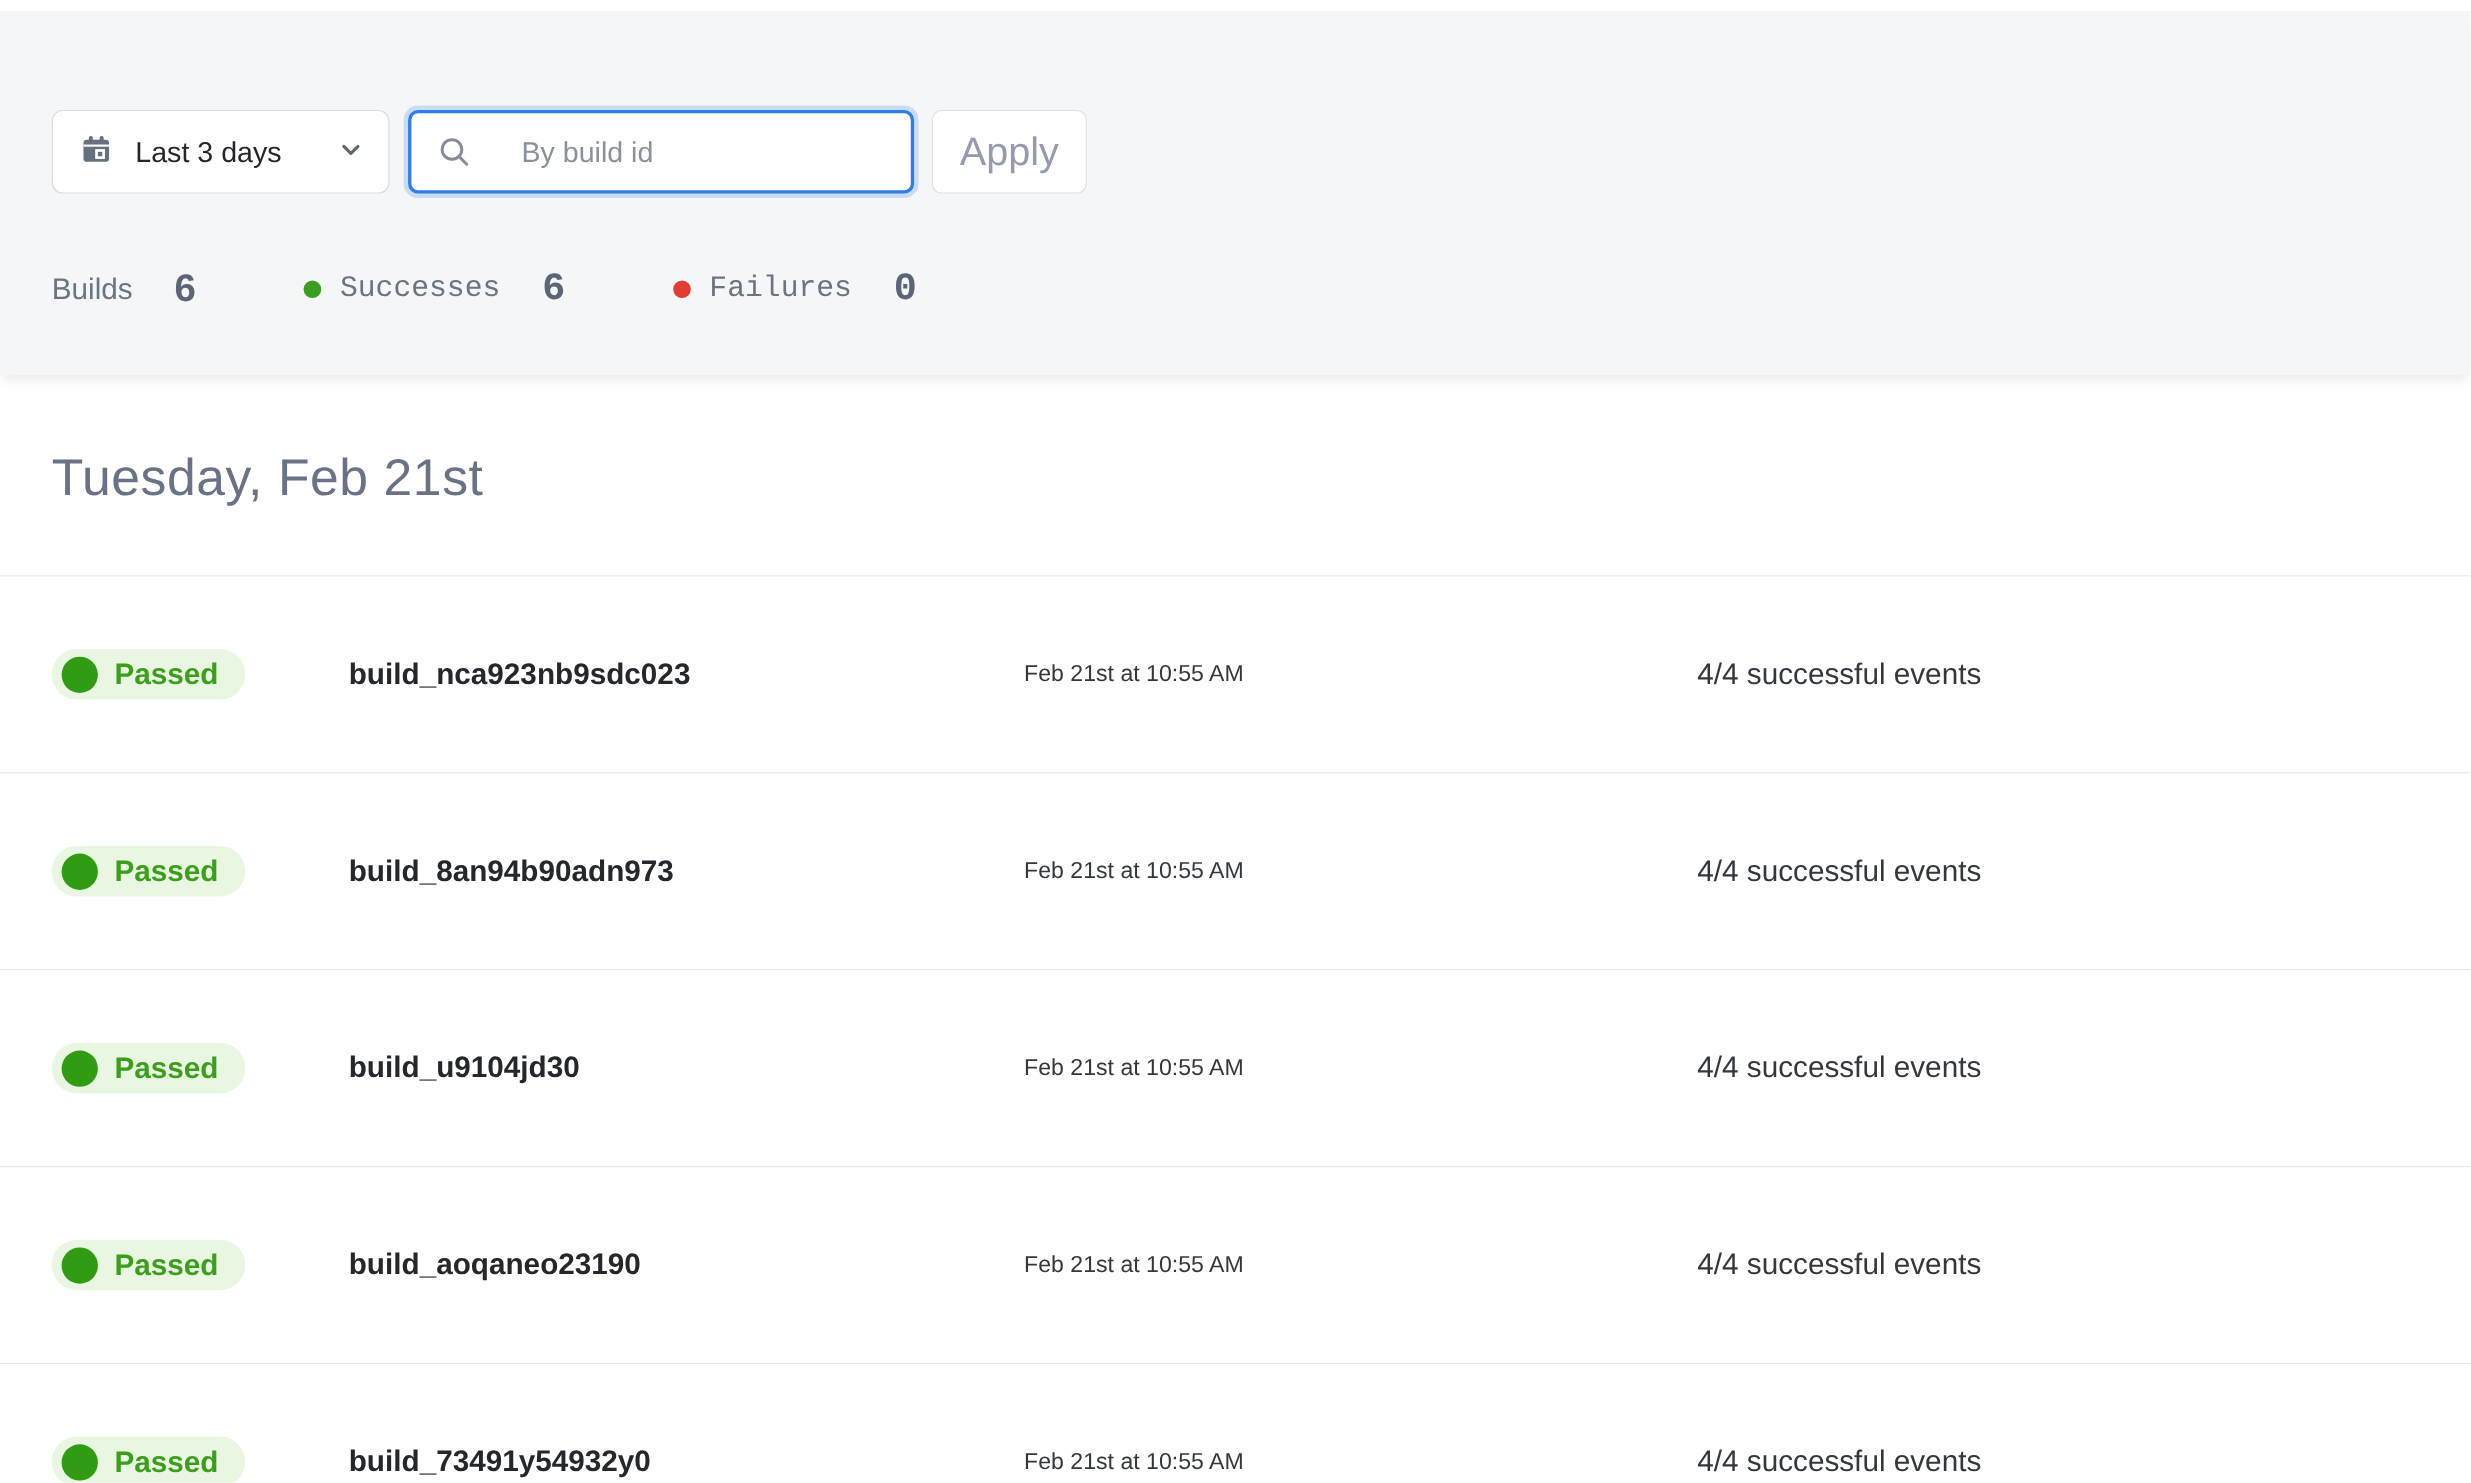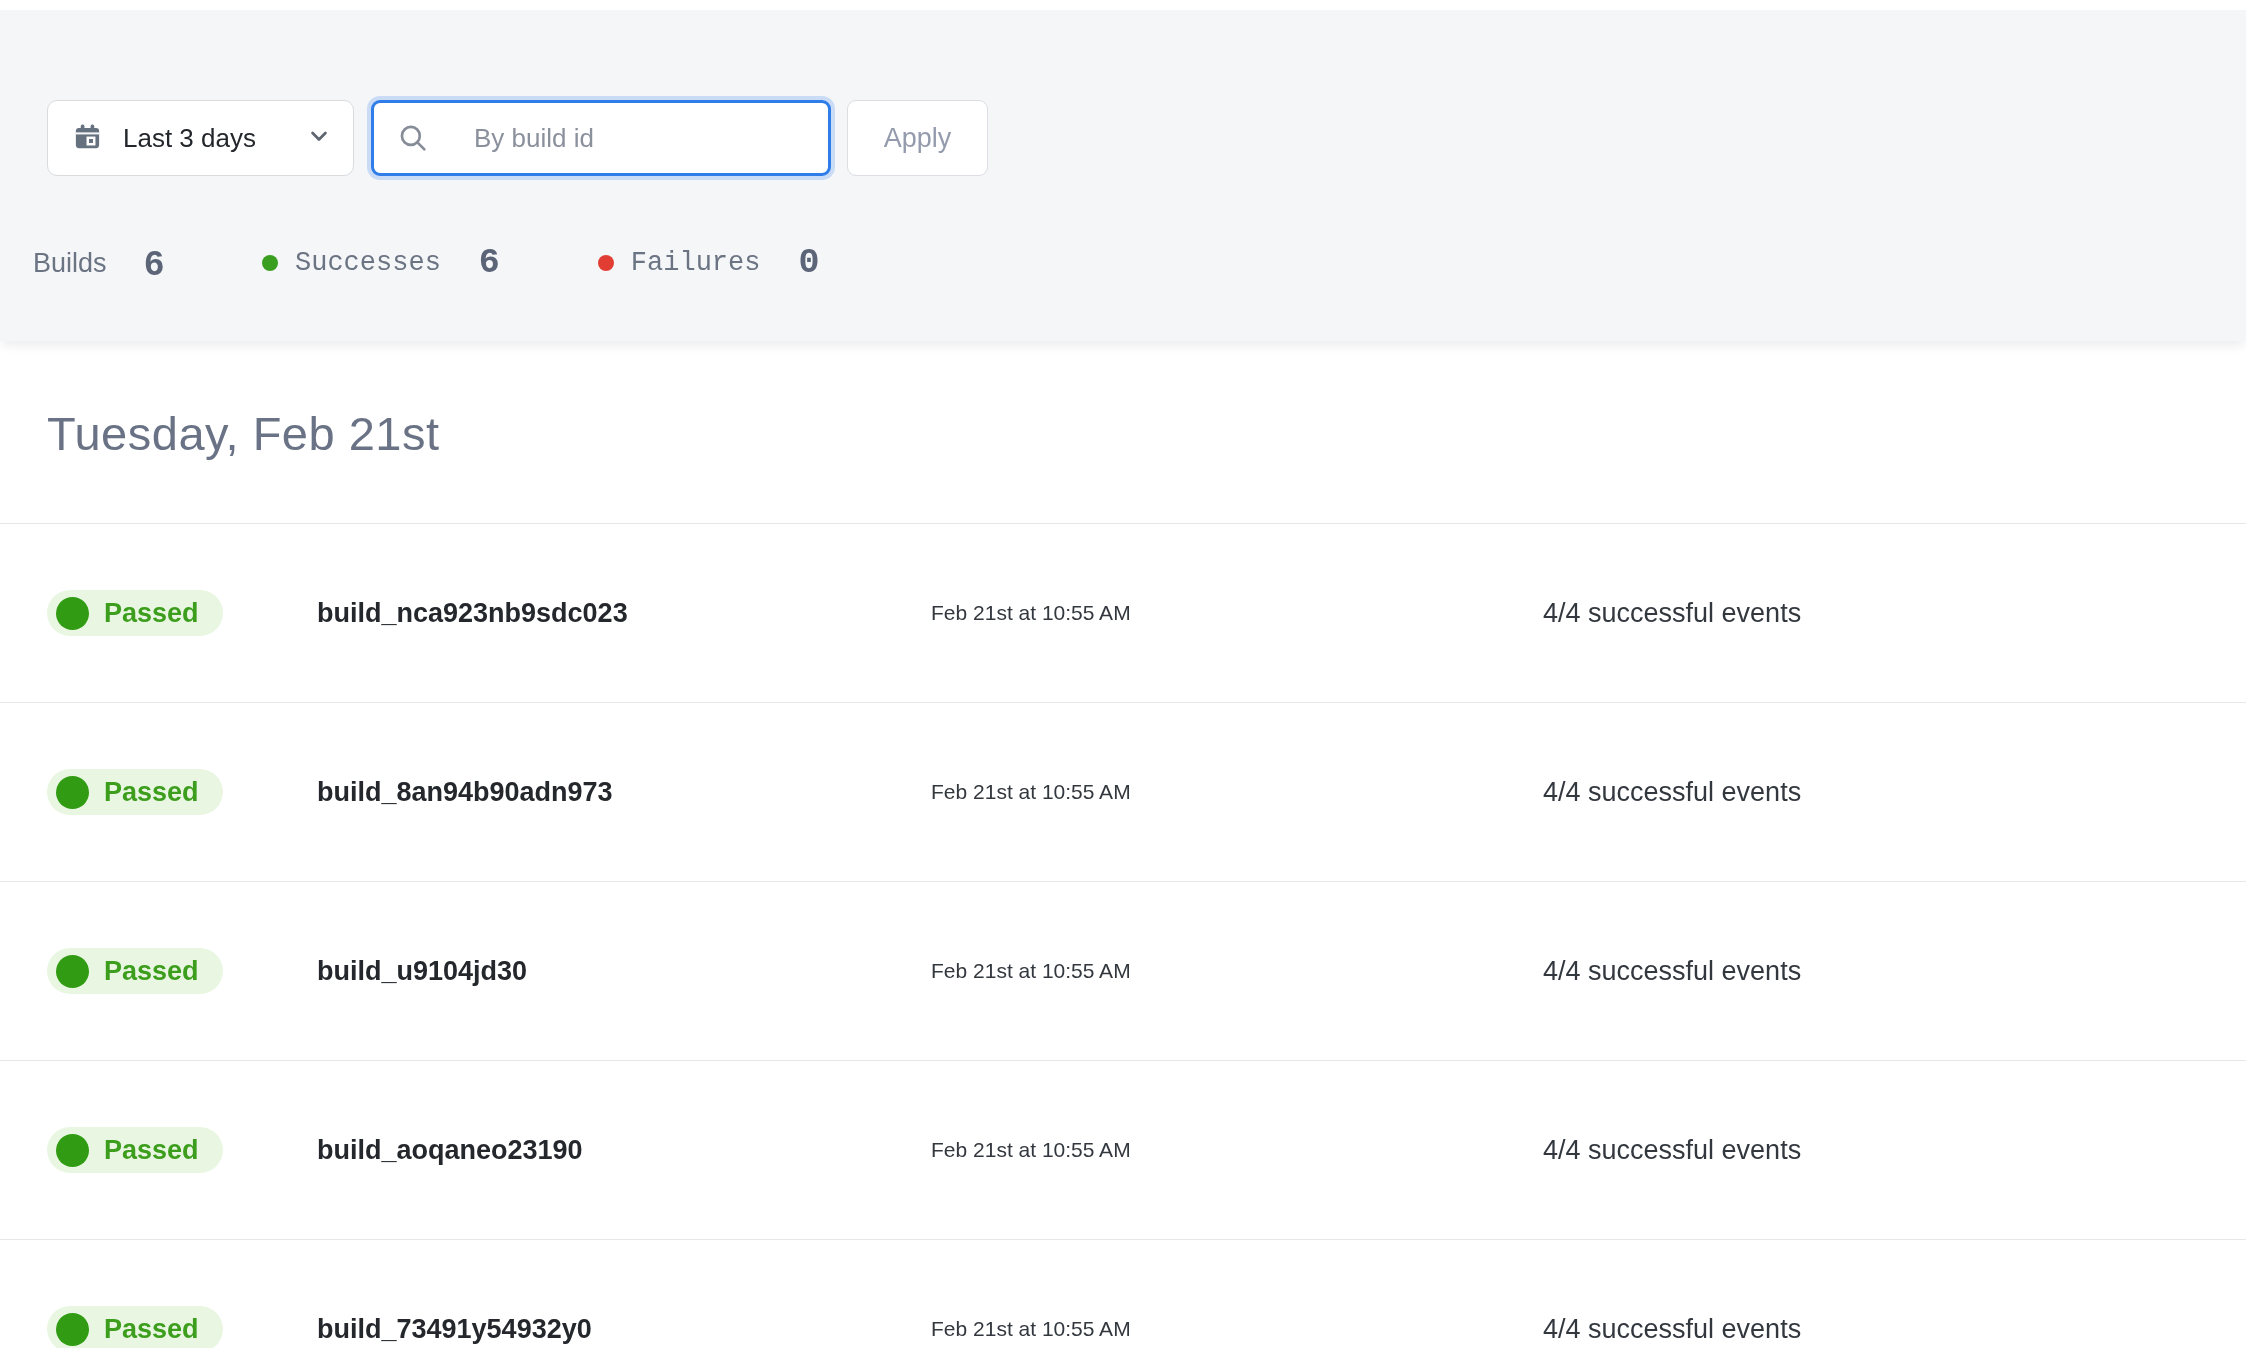--- a/index.html
+++ b/index.html
@@ -61,26 +61,26 @@
     min-width: 0;
   }
   .search-box input::placeholder { color: #8b919c; opacity: 1; }
 
   .apply-btn {
     margin-left: 16px;
     width: 141px; height: 76px; box-sizing: border-box;
     background: #ffffff;
     border: 1px solid #dcdee3; border-radius: 9px;
     display: flex; align-items: center; justify-content: center;
-    font-size: 27px; color: #949bad;
+    font-size: 36px; color: #949bad;
     cursor: pointer;
   }
 
   .stats {
-    position: absolute; left: 33px; top: 233px;
+    position: absolute; left: 47px; top: 233px;
     display: flex; align-items: center; justify-content: center;
   }
   .stat-group { display: flex; align-items: center; }
   .stat-group + .stat-group { margin-left: 98px; font-family: Liberation Mono, monospace; }
   .stat-dot { width: 16px; height: 16px; border-radius: 50%; margin-right: 17px; }
   .stat-dot.green { background: #3a9e21; }
   .stat-dot.red   { background: #e23d33; }
   .stat-label { font-size: 27px; color: #6b7483; }
   .stat-count { margin-left: 38px; font-size: 35px; font-weight: 700; color: #5c6577; }
 

